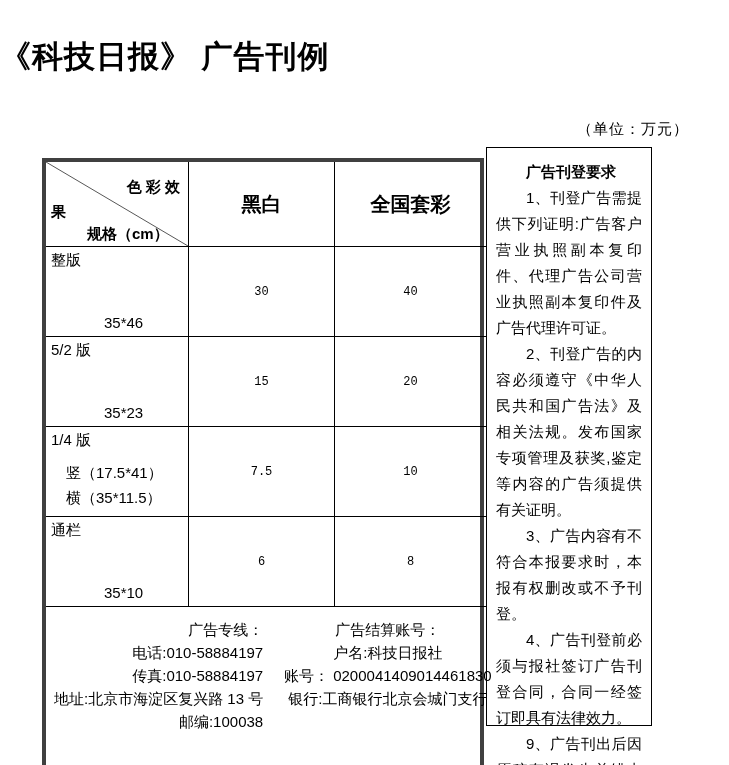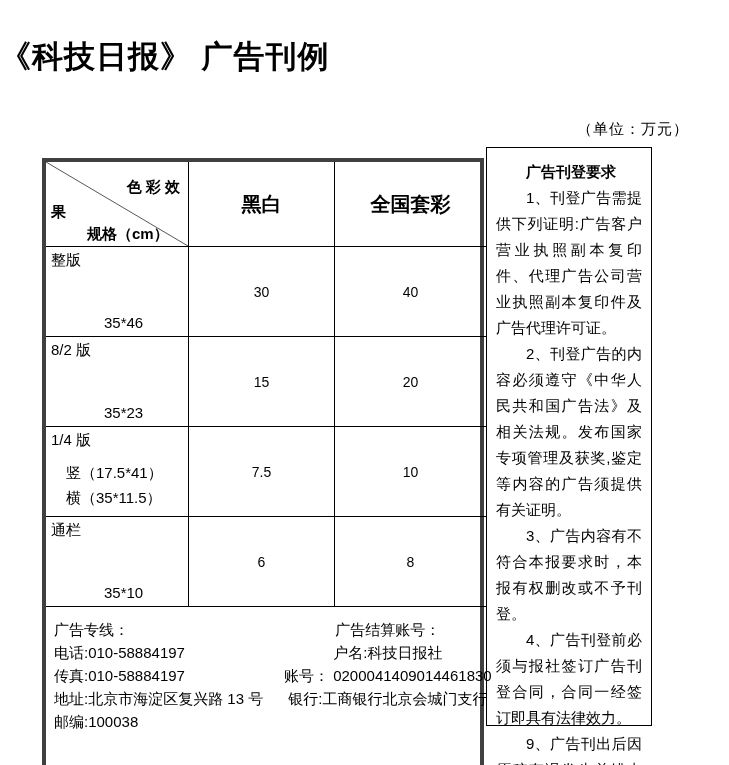--- a/index.html
+++ b/index.html
@@ -25,37 +25,37 @@
     display:grid;
     grid-template-columns:143px 146px 151px;
     grid-template-rows:85px 90px 90px 90px 90px 1fr;
   }
   .cell {
     position:relative; box-sizing:border-box;
     border-right:1px solid #000; border-bottom:1px solid #000;
     font-size:15px;
   }
   .cell.last-col { border-right:none; }
-  .value-cell { display:flex; align-items:center; justify-content:center; font-size:14px; }
+  .value-cell { display:flex; align-items:center; justify-content:center; font-size:12px;font-family:Liberation Mono, monospace; }
   .colhead-cell { display:flex; align-items:center; justify-content:center; font-weight:bold; font-size:20px;font-family:Liberation Mono, monospace; }
   .name-cell { padding:4px 5px; }
   .row-name { display:inline-block; }
   .row-spec { position:absolute; bottom:5px; left:58px;text-align:center; }
   .spec-lines { position:absolute; bottom:6px; left:20px; line-height:25px; }
   .diag-cell { overflow:hidden; }
   .diag-svg { position:absolute; left:0; top:0; width:100%; height:100%; }
   .diag-line1 { position:absolute; top:16px; right:8px; font-weight:bold; }
   .diag-line2 { position:absolute; top:41px; left:5px; font-weight:bold; }
   .diag-line3 { position:absolute; top:63px; left:5px; font-weight:bold;margin-left:36px; }
   .footer-cell {
     grid-column:1 / 4;
     border-right:none; border-bottom:none;
     font-size:15px; line-height:23px;
   }
-  .contact-block { position:absolute; left:8px; top:11px; }
+  .contact-block { position:absolute; left:8px; top:11px;text-align:right; }
   .account-block { position:absolute; left:238px; top:11px;text-align:center; }
   .footer-line { white-space:nowrap; }
   
   .req-panel {
     position:absolute; left:486px; top:147px;
     width:166px; height:579px;
     border:1px solid #000; box-sizing:border-box;
     padding:11px 9px 0 9px;
     font-size:15px; line-height:26px;
   }
@@ -82,21 +82,21 @@
   <div class="cell colhead-cell last-col">全国套彩</div>
 
   <div class="cell name-cell">
     <span class="row-name">整版</span>
     <span class="row-spec">35*46</span>
   </div>
   <div class="cell value-cell">30</div>
   <div class="cell value-cell last-col">40</div>
 
   <div class="cell name-cell">
-    <span class="row-name">8/2 版</span>
+    <span class="row-name">5/2 版</span>
     <span class="row-spec">35*23</span>
   </div>
   <div class="cell value-cell">15</div>
   <div class="cell value-cell last-col">20</div>
 
   <div class="cell name-cell">
     <span class="row-name">1/4 版</span>
     <div class="spec-lines">
       <div>竖（17.5*41）</div>
       <div>横（35*11.5）</div>

